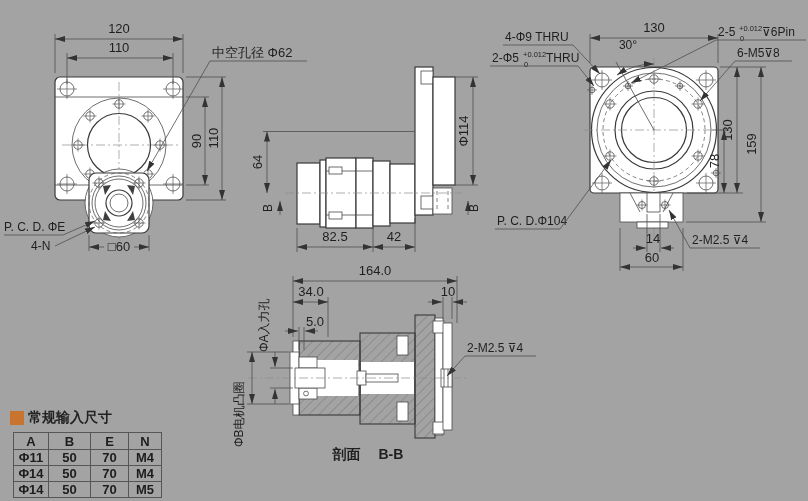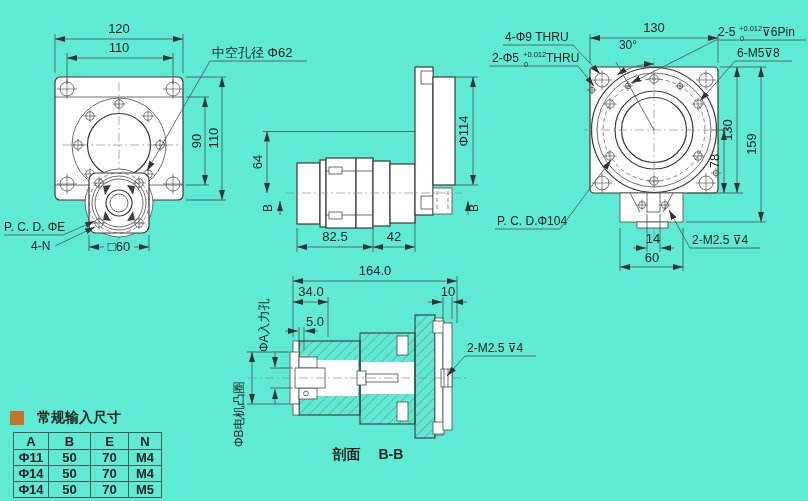--- a/index.html
+++ b/index.html
@@ -1,32 +1,32 @@
 <!DOCTYPE html>
 <html><head>
 <meta charset="utf-8">
 <style>
   html,body{margin:0;padding:0;background:#fff;}
-  .stage{position:relative;width:808px;height:501px;background:#5eead4;overflow:hidden;
+  .stage{position:relative;width:808px;height:501px;background:#a3a3a3;overflow:hidden;
          font-family:"Liberation Sans","DejaVu Sans",sans-serif;}
   svg{position:absolute;left:0;top:0;}
   svg text{font-family:"Liberation Sans","DejaVu Sans",sans-serif;fill:#1f1f1f;font-size:13px;}
   .txs{font-size:12px;}
   .sup{font-size:7.5px;}
   .cap{font-size:14px;font-weight:bold;}
   .ln{stroke:#3a3a3a;stroke-width:1.2;fill:none;}
   .lnt{stroke:#4a4a4a;stroke-width:0.8;fill:none;}
   .fw{fill:#ffffff;stroke:#3a3a3a;stroke-width:1.2;}
   .fwt{fill:#ffffff;stroke:#4a4a4a;stroke-width:0.8;}
   .dim{stroke:#4f4f4f;stroke-width:0.8;fill:none;}
   .dimt{stroke:#5a5a5a;stroke-width:0.7;fill:none;}
   .cl{stroke:#8c8c8c;stroke-width:0.7;stroke-dasharray:9 3 2 3;fill:none;}
   .dash{stroke:#666;stroke-width:0.8;stroke-dasharray:4 3;fill:none;}
   .tbl-wrap{position:absolute;left:10px;top:409px;}
-  .tbl-title{display:flex;align-items:center;gap:13px;font-size:14px;font-weight:bold;color:#222;margin-bottom:5px;}
+  .tbl-title{display:flex;align-items:center;gap:4px;font-size:14px;font-weight:bold;color:#222;margin-bottom:5px;}
   .sw{display:inline-block;width:14px;height:14px;background:#C8742F;}
   table.spec{border-collapse:collapse;margin-left:3px;}
   table.spec th,table.spec td{border:1.6px solid #565656;text-align:center;font-size:13px;
     color:#1d1d1d;padding:0;height:15px;font-weight:bold;}
   table.spec th{height:16px;font-weight:bold;}
   .c1{width:34px;} .c2{width:41px;} .c3{width:37px;} .c4{width:32px;}
 </style>
 </head>
 <body>
 

